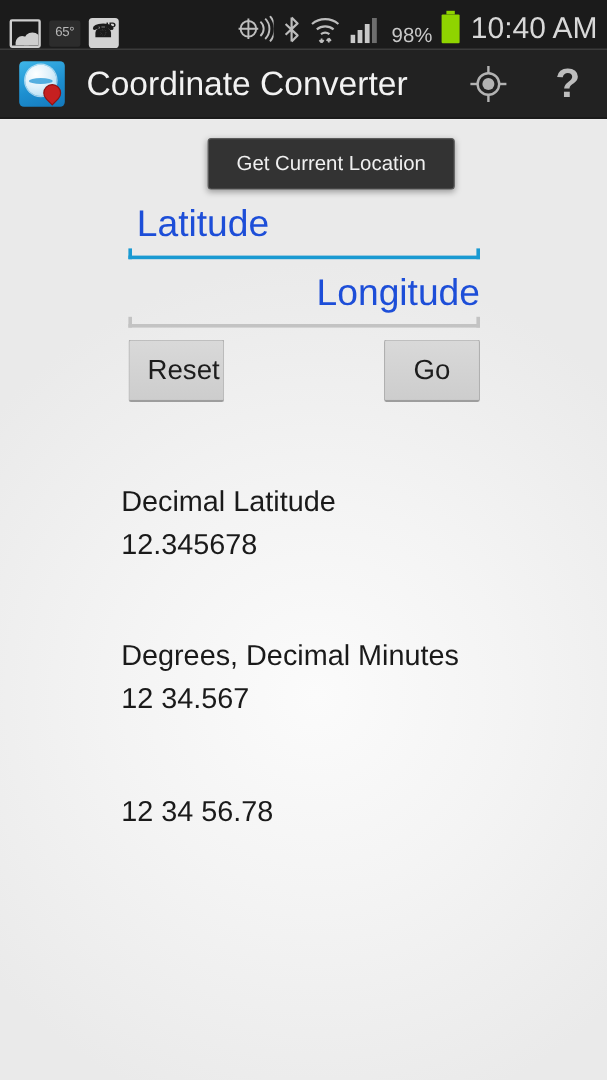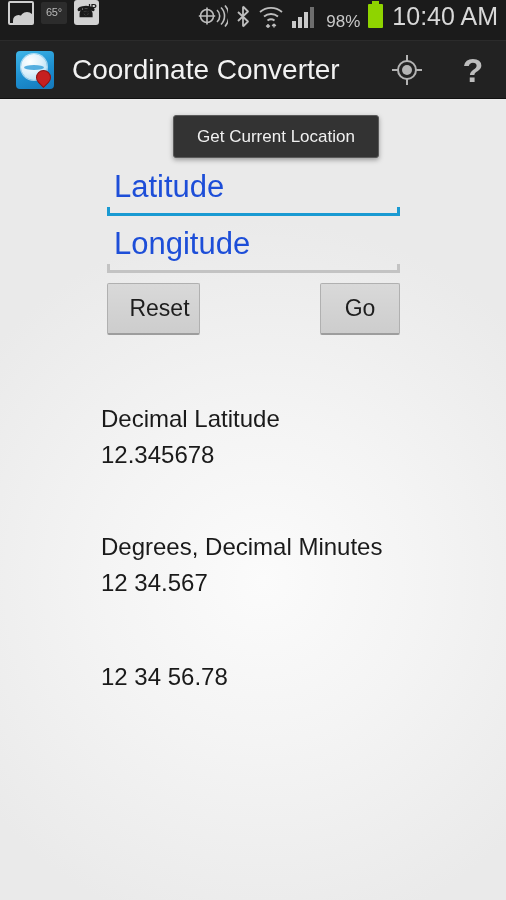--- a/index.html
+++ b/index.html
@@ -20,21 +20,21 @@
 
   
   .statusbar {
     position: absolute;
     left: 0; top: 0;
     width: 506px;
     height: 41px;
     background: #1b1b1b;
     border-bottom: 1px solid #2b2b2b;
     display: flex;
-    align-items: flex-start;
+    align-items: flex-end;
     box-sizing: border-box;
   }
   .sb-left {
     display: flex;
     align-items: center;
     padding-left: 8px;
     gap: 7px;
   }
   .sb-right {
     margin-left: auto;
@@ -282,42 +282,42 @@
     bottom: 0;
     width: 3px;
     height: 9px;
   }
   .underline .tick-l { left: 0; }
   .underline .tick-r { right: 0; }
   .u-blue .bar, .u-blue .tick-l, .u-blue .tick-r { background: #1a9ad2; }
   .u-gray .bar, .u-gray .tick-l, .u-gray .tick-r { background: #c3c3c3; }
 
   #fld-lat { top: 172px; }
-  #fld-lon { top: 229px; }
+  #fld-lon { top: 229px; text-align: right; }
 
   
   .btn {
     position: absolute;
     top: 283px;
     height: 52px;
     background: linear-gradient(#d9d9d9, #cdcdcd);
     border: 1px solid #b0b0b0;
     border-bottom: 2px solid #9d9d9d;
     border-radius: 2px;
     display: flex;
     align-items: center;
     justify-content: center;
     box-sizing: border-box;
     cursor: pointer;
   }
   .btn span {
     font-size: 23px;
     color: #1d1d1d;
   }
-  #btn-reset { left: 107px; width: 93px; padding-left: 12px; }
+  #btn-reset { left: 107px; width: 80px; padding-left: 12px; }
   #btn-go    { left: 320px; width: 80px; }
 
   
   .result {
     position: absolute;
     left: 101px;
     width: 390px;
   }
   .result .r-label {
     display: block;

